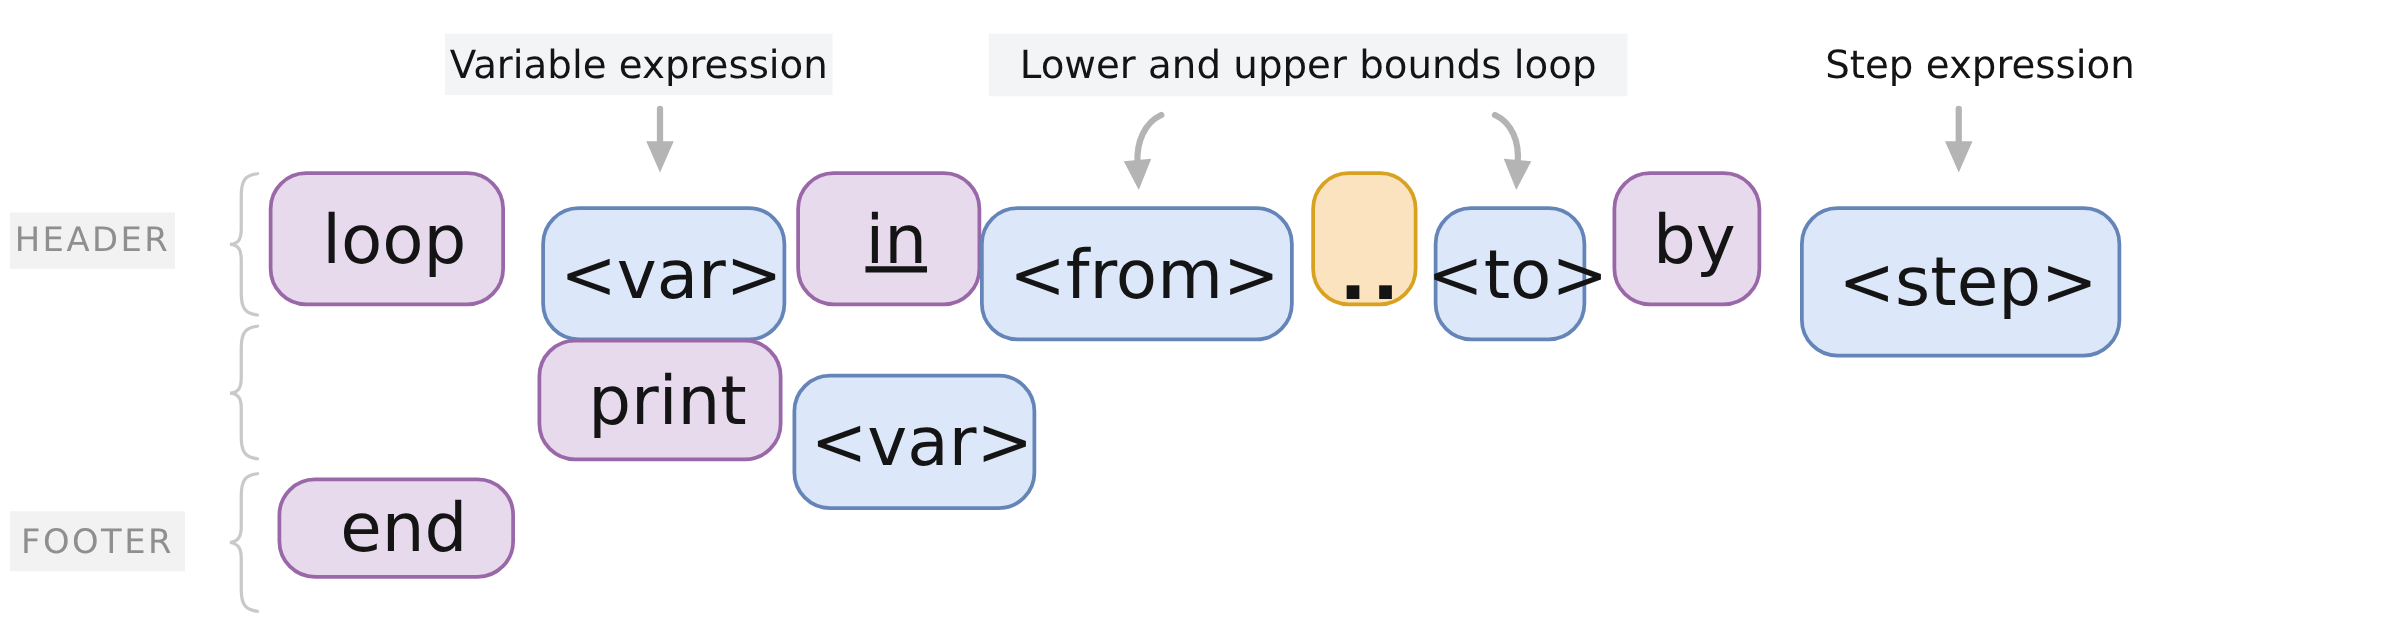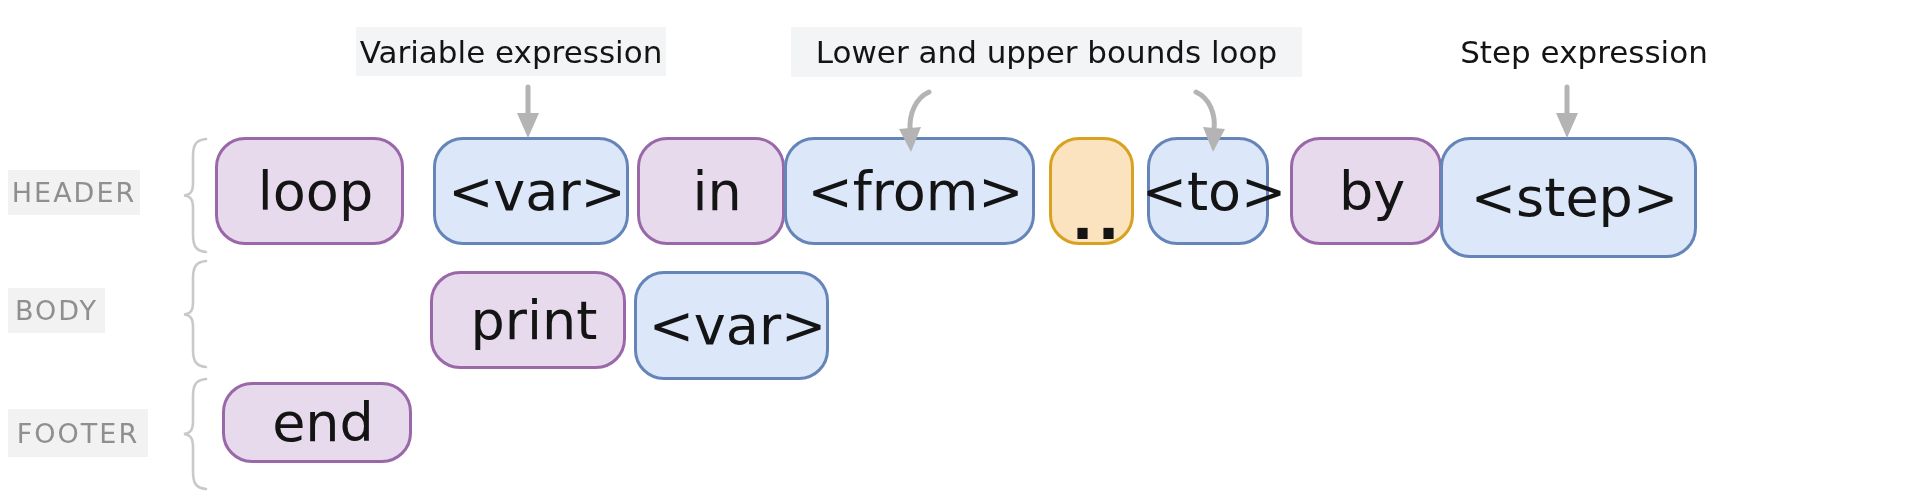--- a/index.html
+++ b/index.html
@@ -7,32 +7,32 @@
     position:relative;width:1920px;height:495px;background:#ffffff;
     font-family:"DejaVu Sans","Liberation Sans",sans-serif;overflow:hidden;
   }
   
   .token{
     position:absolute;display:flex;align-items:center;justify-content:center;
     box-sizing:border-box;border:3.5px solid;border-radius:30px;
     font-size:54px;color:var(--token-text,#141414);white-space:nowrap;padding-left:12px;
   }
   .token.purple{background:var(--purple-fill,#e7daed);border-color:var(--purple-border,#9a68a8);}
-  .token.blue{background:var(--blue-fill,#dce8f9);border-color:var(--blue-border,#6585b8);}
+  .token.blue{background:var(--blue-fill,#dce8f9);border-color:var(--blue-border,#6585b8);margin-top:28px;}
   .token.orange{background:var(--orange-fill,#fce3c0);border-color:var(--orange-border,#d9a120);}
 
   #tok-loop {left:215px;top:137px;width:189px;height:108px;}
   #tok-var  {left:433px;top:137px;width:196px;height:108px;}
-  #tok-in   {left:637px;top:137px;width:148px;height:108px;}
+  #tok-in   {left:637px;top:137px;width:148px;height:108px;text-decoration:underline;}
   #tok-from {left:784px;top:137px;width:251px;height:108px;text-align:right;}
   #tok-dots {left:1049px;top:137px;width:85px;height:108px;
              align-items:flex-end;font-weight:bold;font-size:58px;
              letter-spacing:4px;line-height:0.62;padding-bottom:4px;}
   #tok-to   {left:1147px;top:137px;width:122px;height:108px;}
-  #tok-by   {left:1290px;top:137px;width:152px;height:108px;}
+  #tok-by   {left:1290px;top:137px;width:119px;height:108px;}
   #tok-step {left:1440px;top:137px;width:257px;height:121px;}
   #tok-print{left:430px;top:271px;width:196px;height:98px;}
   #tok-bvar {left:634px;top:271px;width:195px;height:109px;}
   #tok-end  {left:222px;top:382px;width:190px;height:81px;}
 
   
   .annotation{
     position:absolute;display:flex;align-items:center;justify-content:center;
     font-size:31px;color:var(--annotation-text,#141414);white-space:nowrap;
   }
@@ -60,21 +60,20 @@
 </head>
 <body>
 
 <div class="canvas">
 
   <div class="annotation bg" id="ann-var">Variable expression</div>
   <div class="annotation bg" id="ann-bounds">Lower and upper bounds loop</div>
   <div class="annotation" id="ann-step">Step expression</div>
 
   <div class="rowlabel" id="lbl-header">HEADER</div>
-  <div class="rowlabel" id="lbl-body">BODY</div>
   <div class="rowlabel" id="lbl-footer">FOOTER</div>
 
   <div class="token purple" id="tok-loop">loop</div>
   <div class="token blue" id="tok-var">&lt;var&gt;</div>
   <div class="token purple" id="tok-in">in</div>
   <div class="token blue" id="tok-from">&lt;from&gt;</div>
   <div class="token orange" id="tok-dots">..</div>
   <div class="token blue" id="tok-to">&lt;to&gt;</div>
   <div class="token purple" id="tok-by">by</div>
   <div class="token blue" id="tok-step">&lt;step&gt;</div>

